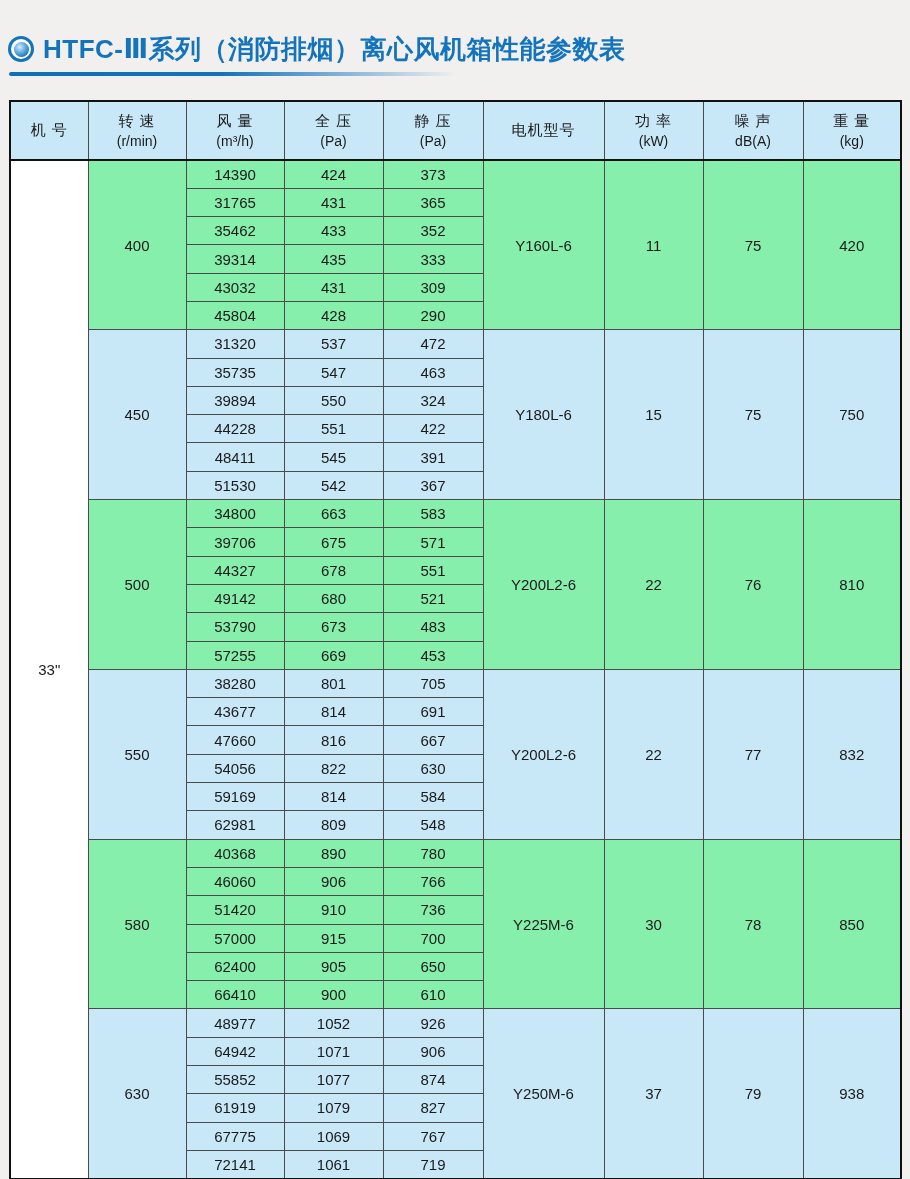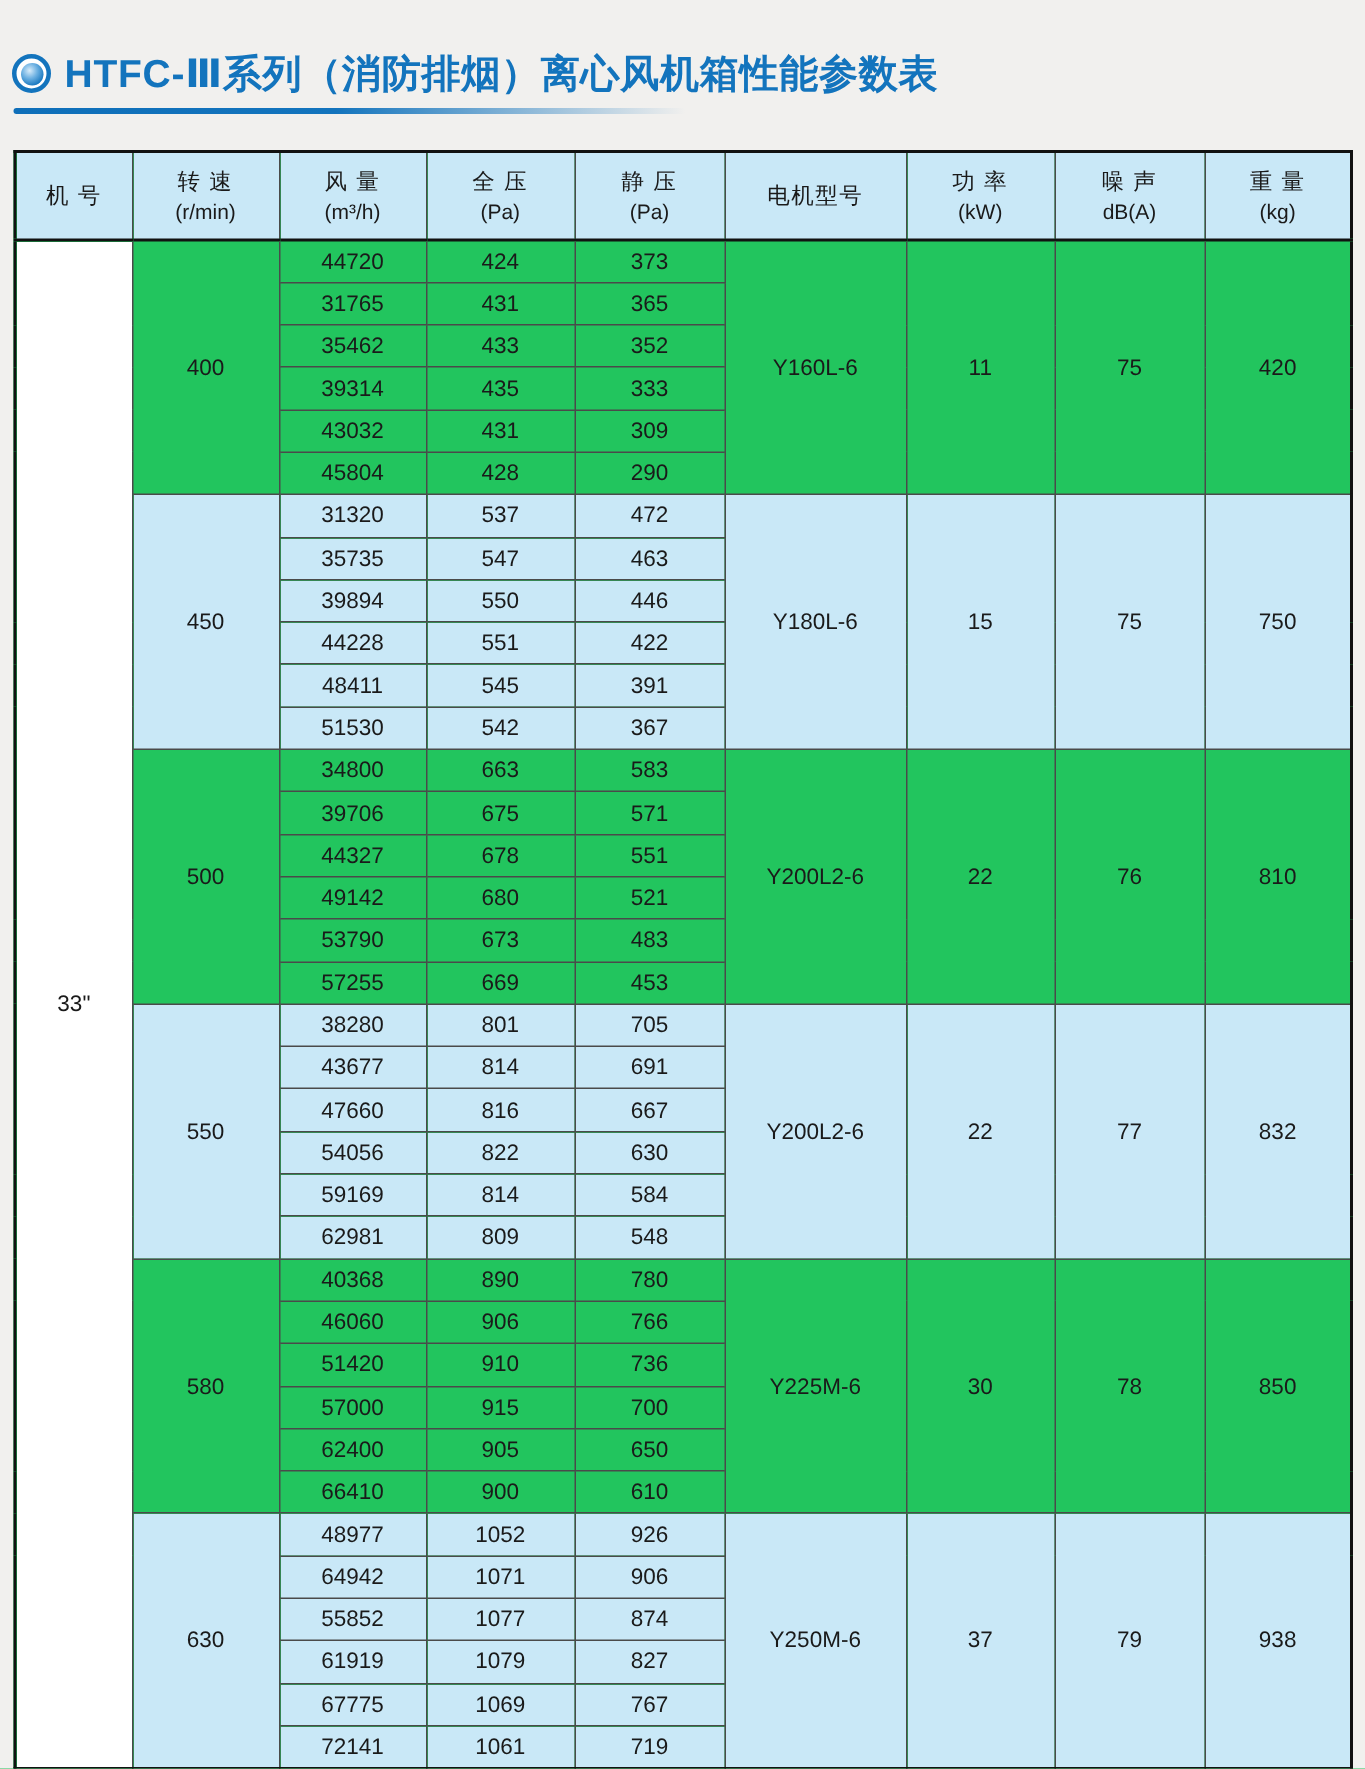--- a/index.html
+++ b/index.html
@@ -28,21 +28,21 @@
     letter-spacing: 0.5px; white-space: nowrap;
   }
   .title-underline {
     width: 448px; height: 4px; margin-top: 7px; border-radius: 2px;
     background: linear-gradient(to right, #0f6fb9 0%, #1374bd 48%, rgba(19,116,189,0) 100%);
   }
 
   table.spec {
     border-collapse: collapse; table-layout: fixed;
     width: 891px; margin-top: 24px;
-    background: #22c55e;
+    background: #86efac;
     border: 2px solid #111111;
   }
   .spec th, .spec td {
     border: 1px solid #4a4a4a;
     text-align: center; vertical-align: middle;
     padding: 0; overflow: hidden;
   }
   .spec thead th {
     background: #c9e8f7; height: 59px;
     font-weight: normal; font-size: 15px;
@@ -115,21 +115,21 @@
             <span class="h-label">重 量</span>
             <span class="h-unit">(kg)</span>
           </th>
       </tr>
     </thead>
     <tbody>
 
       <tr>
         <td class="mach" rowspan="36">33"</td>
         <td rowspan="6">400</td>
-        <td>44720</td>
+        <td>14390</td>
         <td>424</td>
         <td>373</td>
         <td rowspan="6">Y160L-6</td>
         <td rowspan="6">11</td>
         <td rowspan="6">75</td>
         <td rowspan="6">420</td>
       </tr>
       <tr>
           <td>31765</td>
           <td>431</td>
@@ -167,21 +167,21 @@
         <td rowspan="6">750</td>
       </tr>
       <tr class="shaded">
           <td>35735</td>
           <td>547</td>
           <td>463</td>
         </tr>
       <tr class="shaded">
           <td>39894</td>
           <td>550</td>
-          <td>446</td>
+          <td>324</td>
         </tr>
       <tr class="shaded">
           <td>44228</td>
           <td>551</td>
           <td>422</td>
         </tr>
       <tr class="shaded">
           <td>48411</td>
           <td>545</td>
           <td>391</td>

